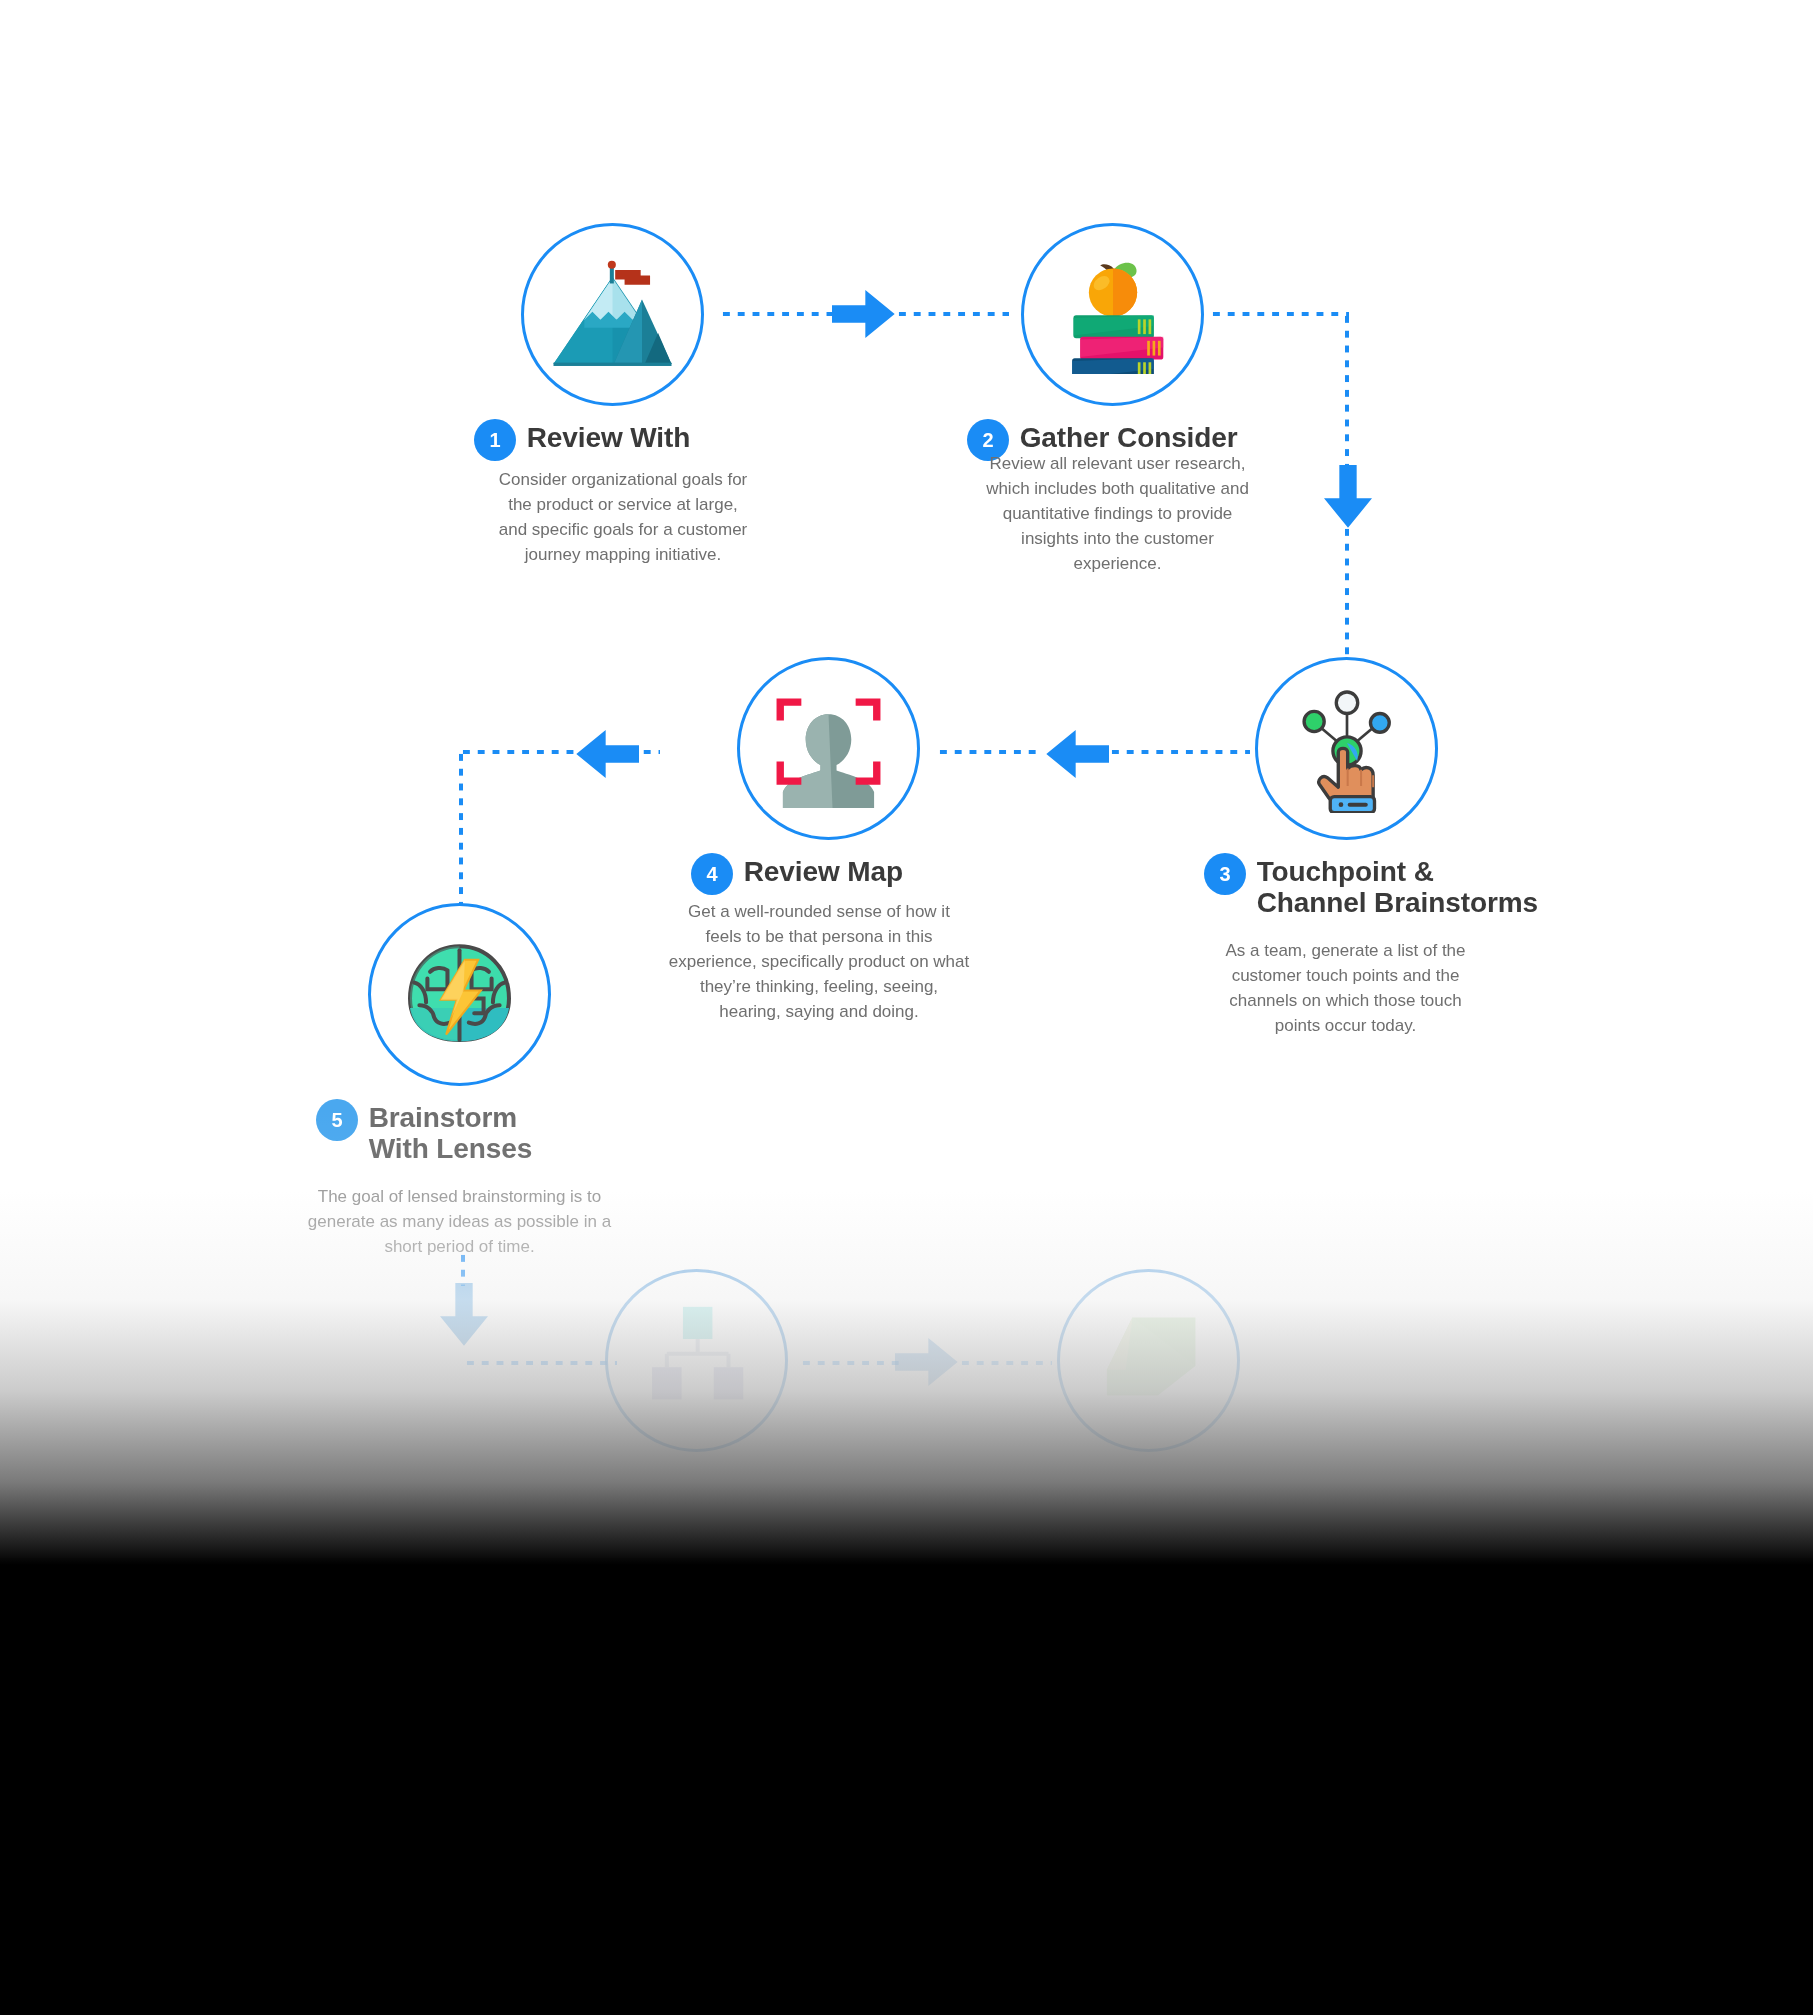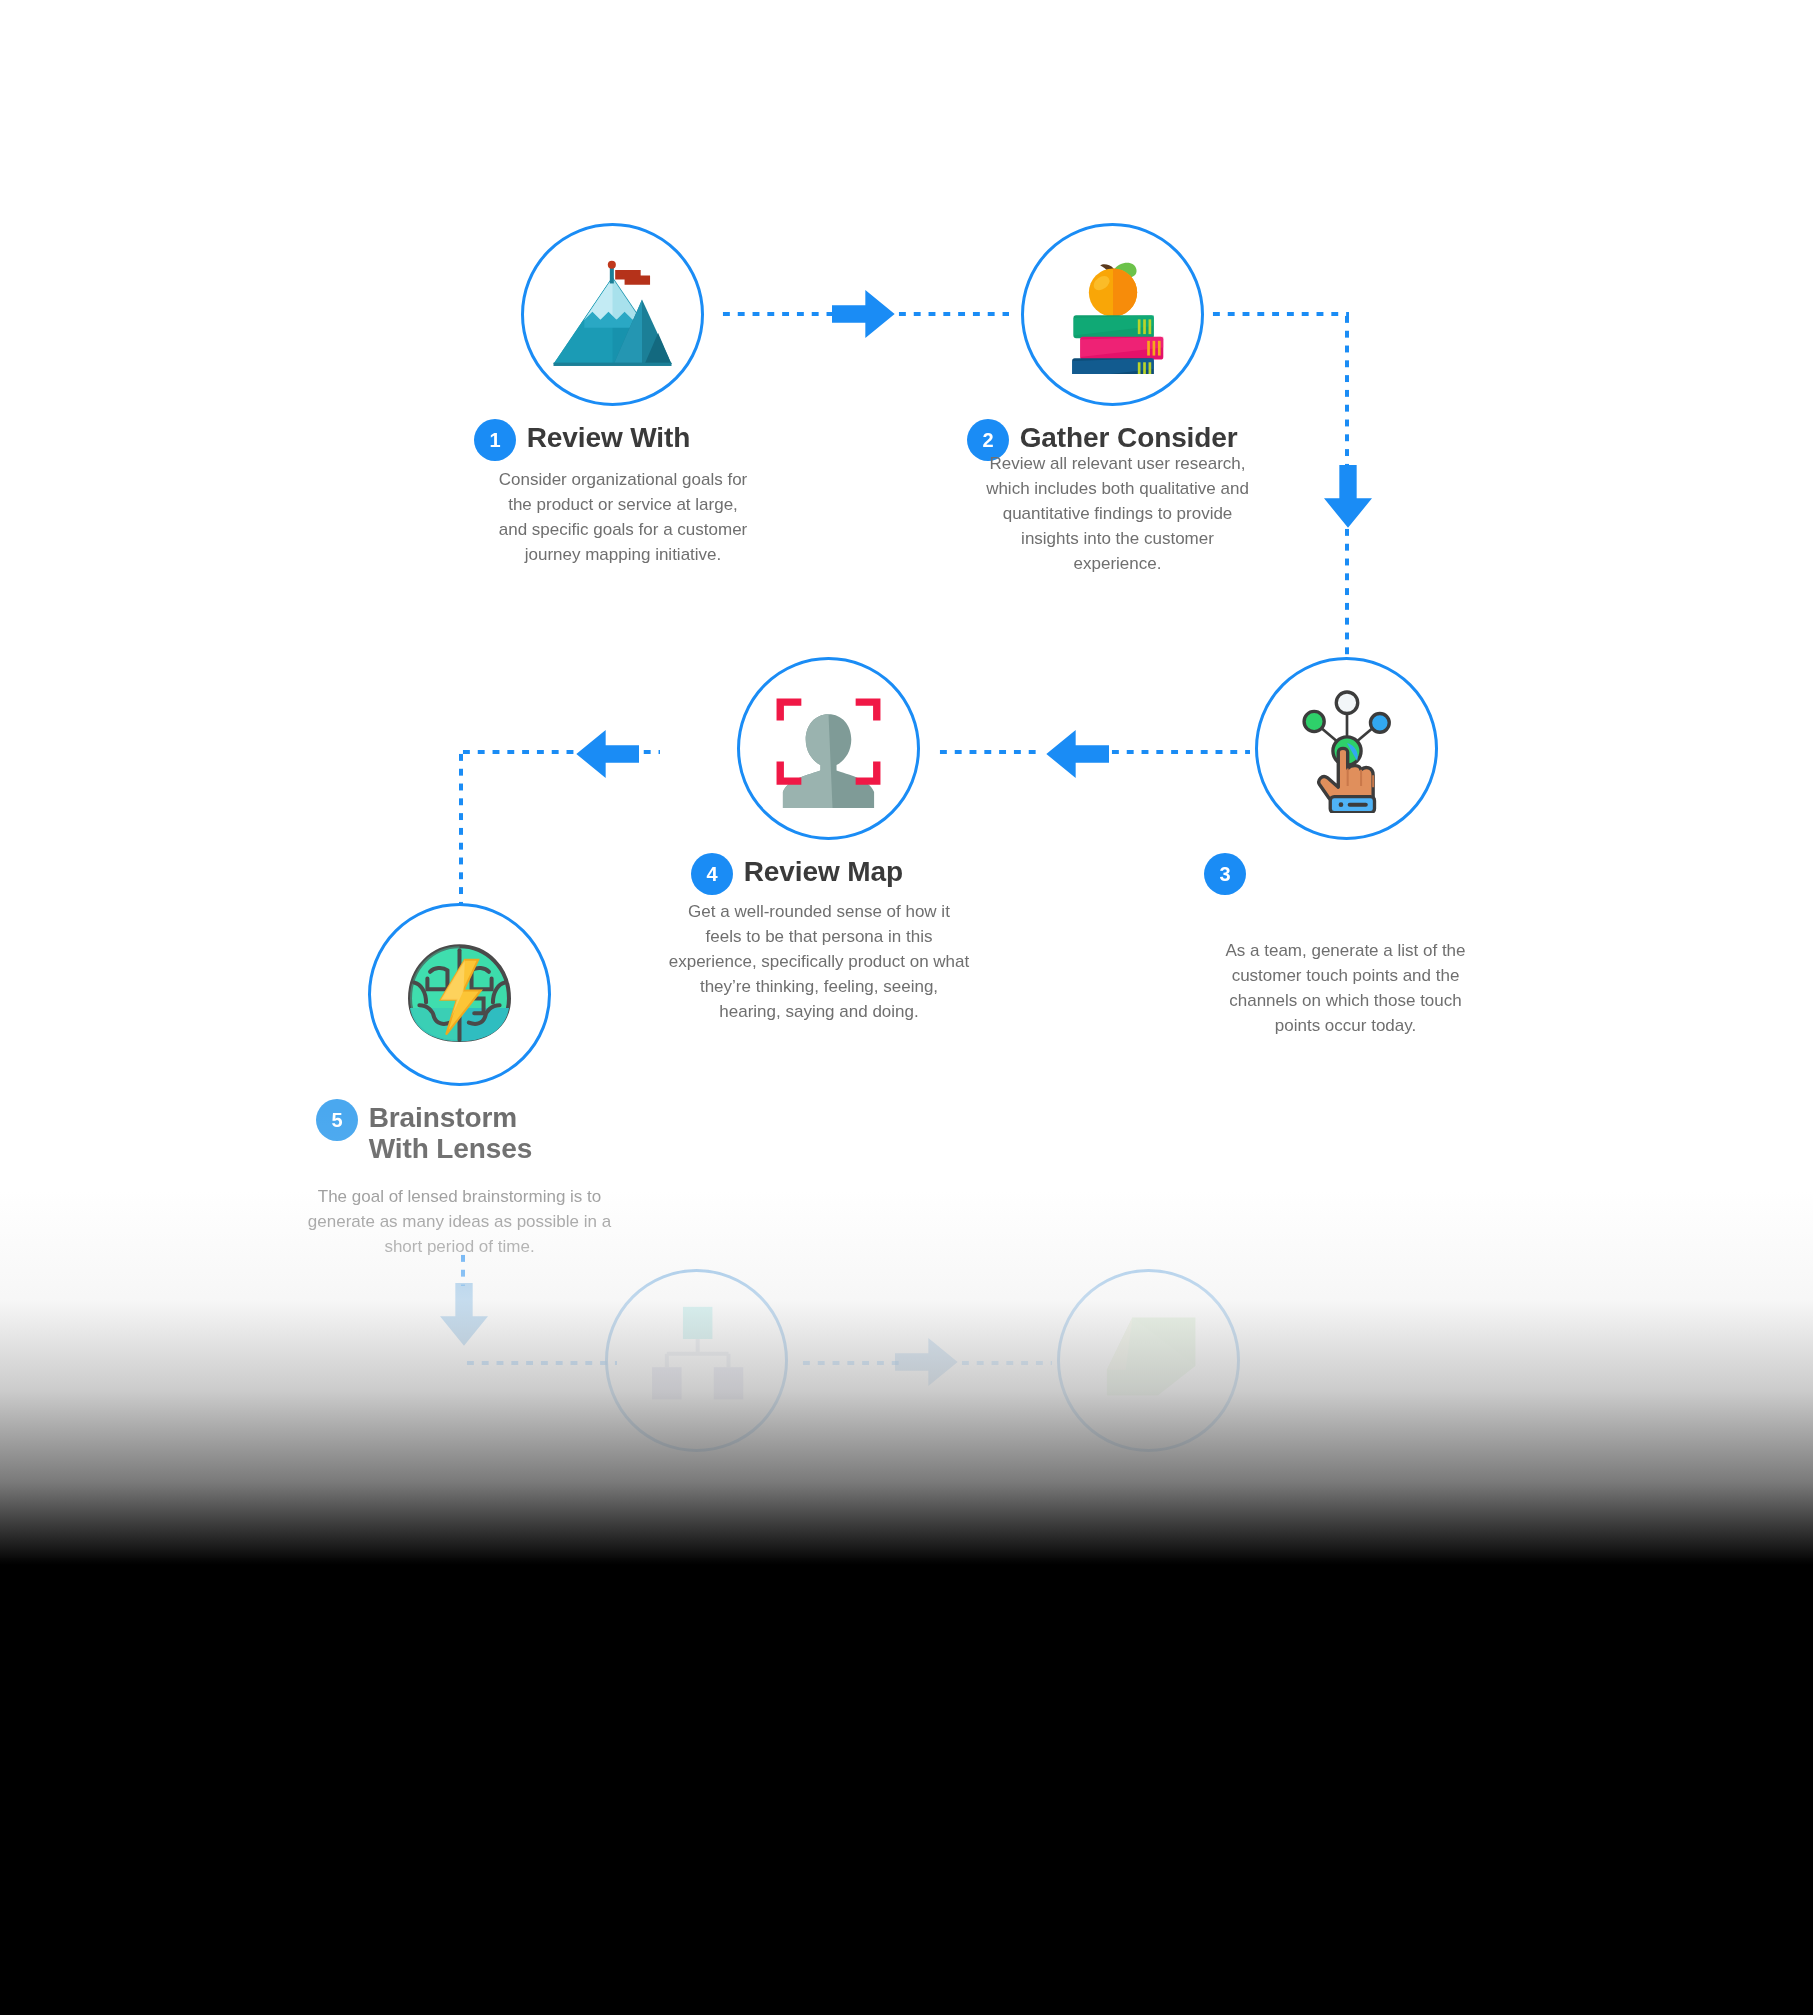--- a/index.html
+++ b/index.html
@@ -142,20 +142,24 @@
                  L124 168 C124 178 116 184 106 184 L82 184 C72 184 64 176 58 168 L44 148
                  C40 142 48 132 56 138 L72 152 Z" fill="#e08f5c" stroke="#3c3c3c" stroke-width="5" stroke-linejoin="round"></path>
         <path d="M86 124 L86 150 M106 126 L106 150 M124 134 L124 152" stroke="#c9784a" stroke-width="3" fill="none"></path>
         <rect x="60" y="166" width="66" height="24" rx="6" fill="#4fb3f6" stroke="#3c3c3c" stroke-width="5"></rect>
         <circle cx="76" cy="178" r="3.5" fill="#3c3c3c"></circle>
         <rect x="86" y="175" width="30" height="6" rx="3" fill="#3c3c3c"></rect>
       </svg>
     </div>
     <div class="label-row" style="left:-51px;top:196px;">
       <div class="badge">3</div>
+      <div class="title two-line" style="width:282px;">
+        <span>Touchpoint &amp;</span><br>
+        <span>Channel Brainstorms</span>
+      </div>
     </div>
     <div class="desc" style="left:-47px;top:282px;width:275px;">As a team, generate a list of the customer touch points and the channels on which those touch points occur today.</div>
   </div>
 
   <div class="dotline-h" style="left:1108px;top:750px;width:142px;"></div>
   <div class="arrow" style="left:1045px;top:727px;">
     <svg width="64" height="54" viewBox="0 0 96 80">
         <path d="M96 27 H46 V4 L2 40 L46 76 V53 H96 Z" fill="#1a8cf5"></path>
       </svg>
   </div>

